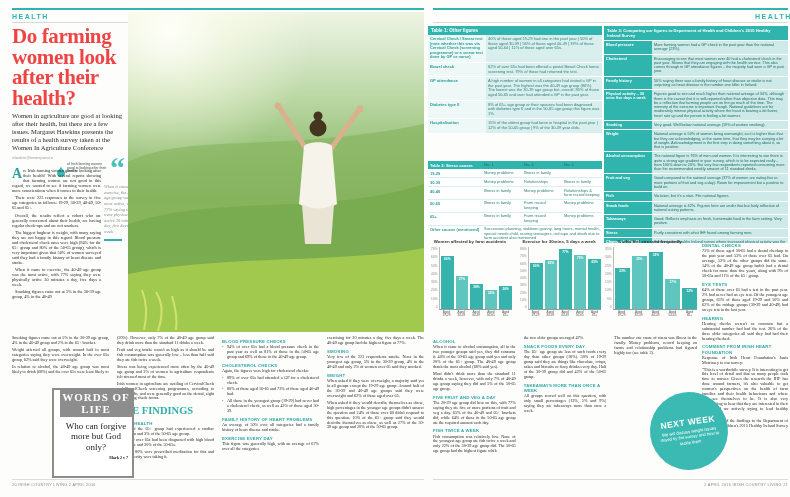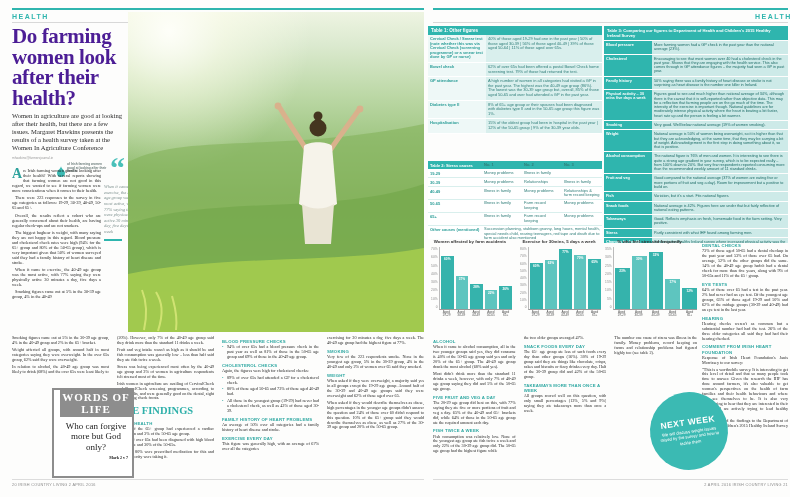--- a/index.html
+++ b/index.html
@@ -5,21 +5,21 @@
   html,body{margin:0;padding:0;}
   body{width:790px;height:497px;background:#fdfdfc;position:relative;overflow:hidden;
        font-family:"Liberation Sans",sans-serif;color:#222;}
   .abs{position:absolute;}
   .rule{background:#2fb5ae;height:2px;}
   .kicker{color:#2fb5ae;font-weight:bold;font-size:7px;letter-spacing:1.5px;}
   .krule{background:#d8d8d8;height:1px;}
 
   
   .headline{font-family:"Liberation Serif",serif;font-weight:bold;font-size:21px;line-height:.98;
-            color:#4c1d95;letter-spacing:-.4px;}
+            color:#ef4444;letter-spacing:-.4px;}
   .standfirst{font-family:"Liberation Serif",serif;font-size:6.6px;line-height:1.22;color:#2a2a2a;}
   .byline{font-size:3.2px;color:#9a9a9a;}
 
   
   .statbadge{display:flex;gap:2px;align-items:flex-start;width:52px;}
   .stattext{font-size:3.2px;line-height:1.15;color:#6b7c7a;font-weight:bold;}
   .bigquote{font-family:"Liberation Serif",serif;font-weight:bold;font-size:30px;line-height:20px;color:#49c0b9;}
 
   
   .bodycol{width:89px;height:164px;overflow:hidden;font-family:"Liberation Serif",serif;

